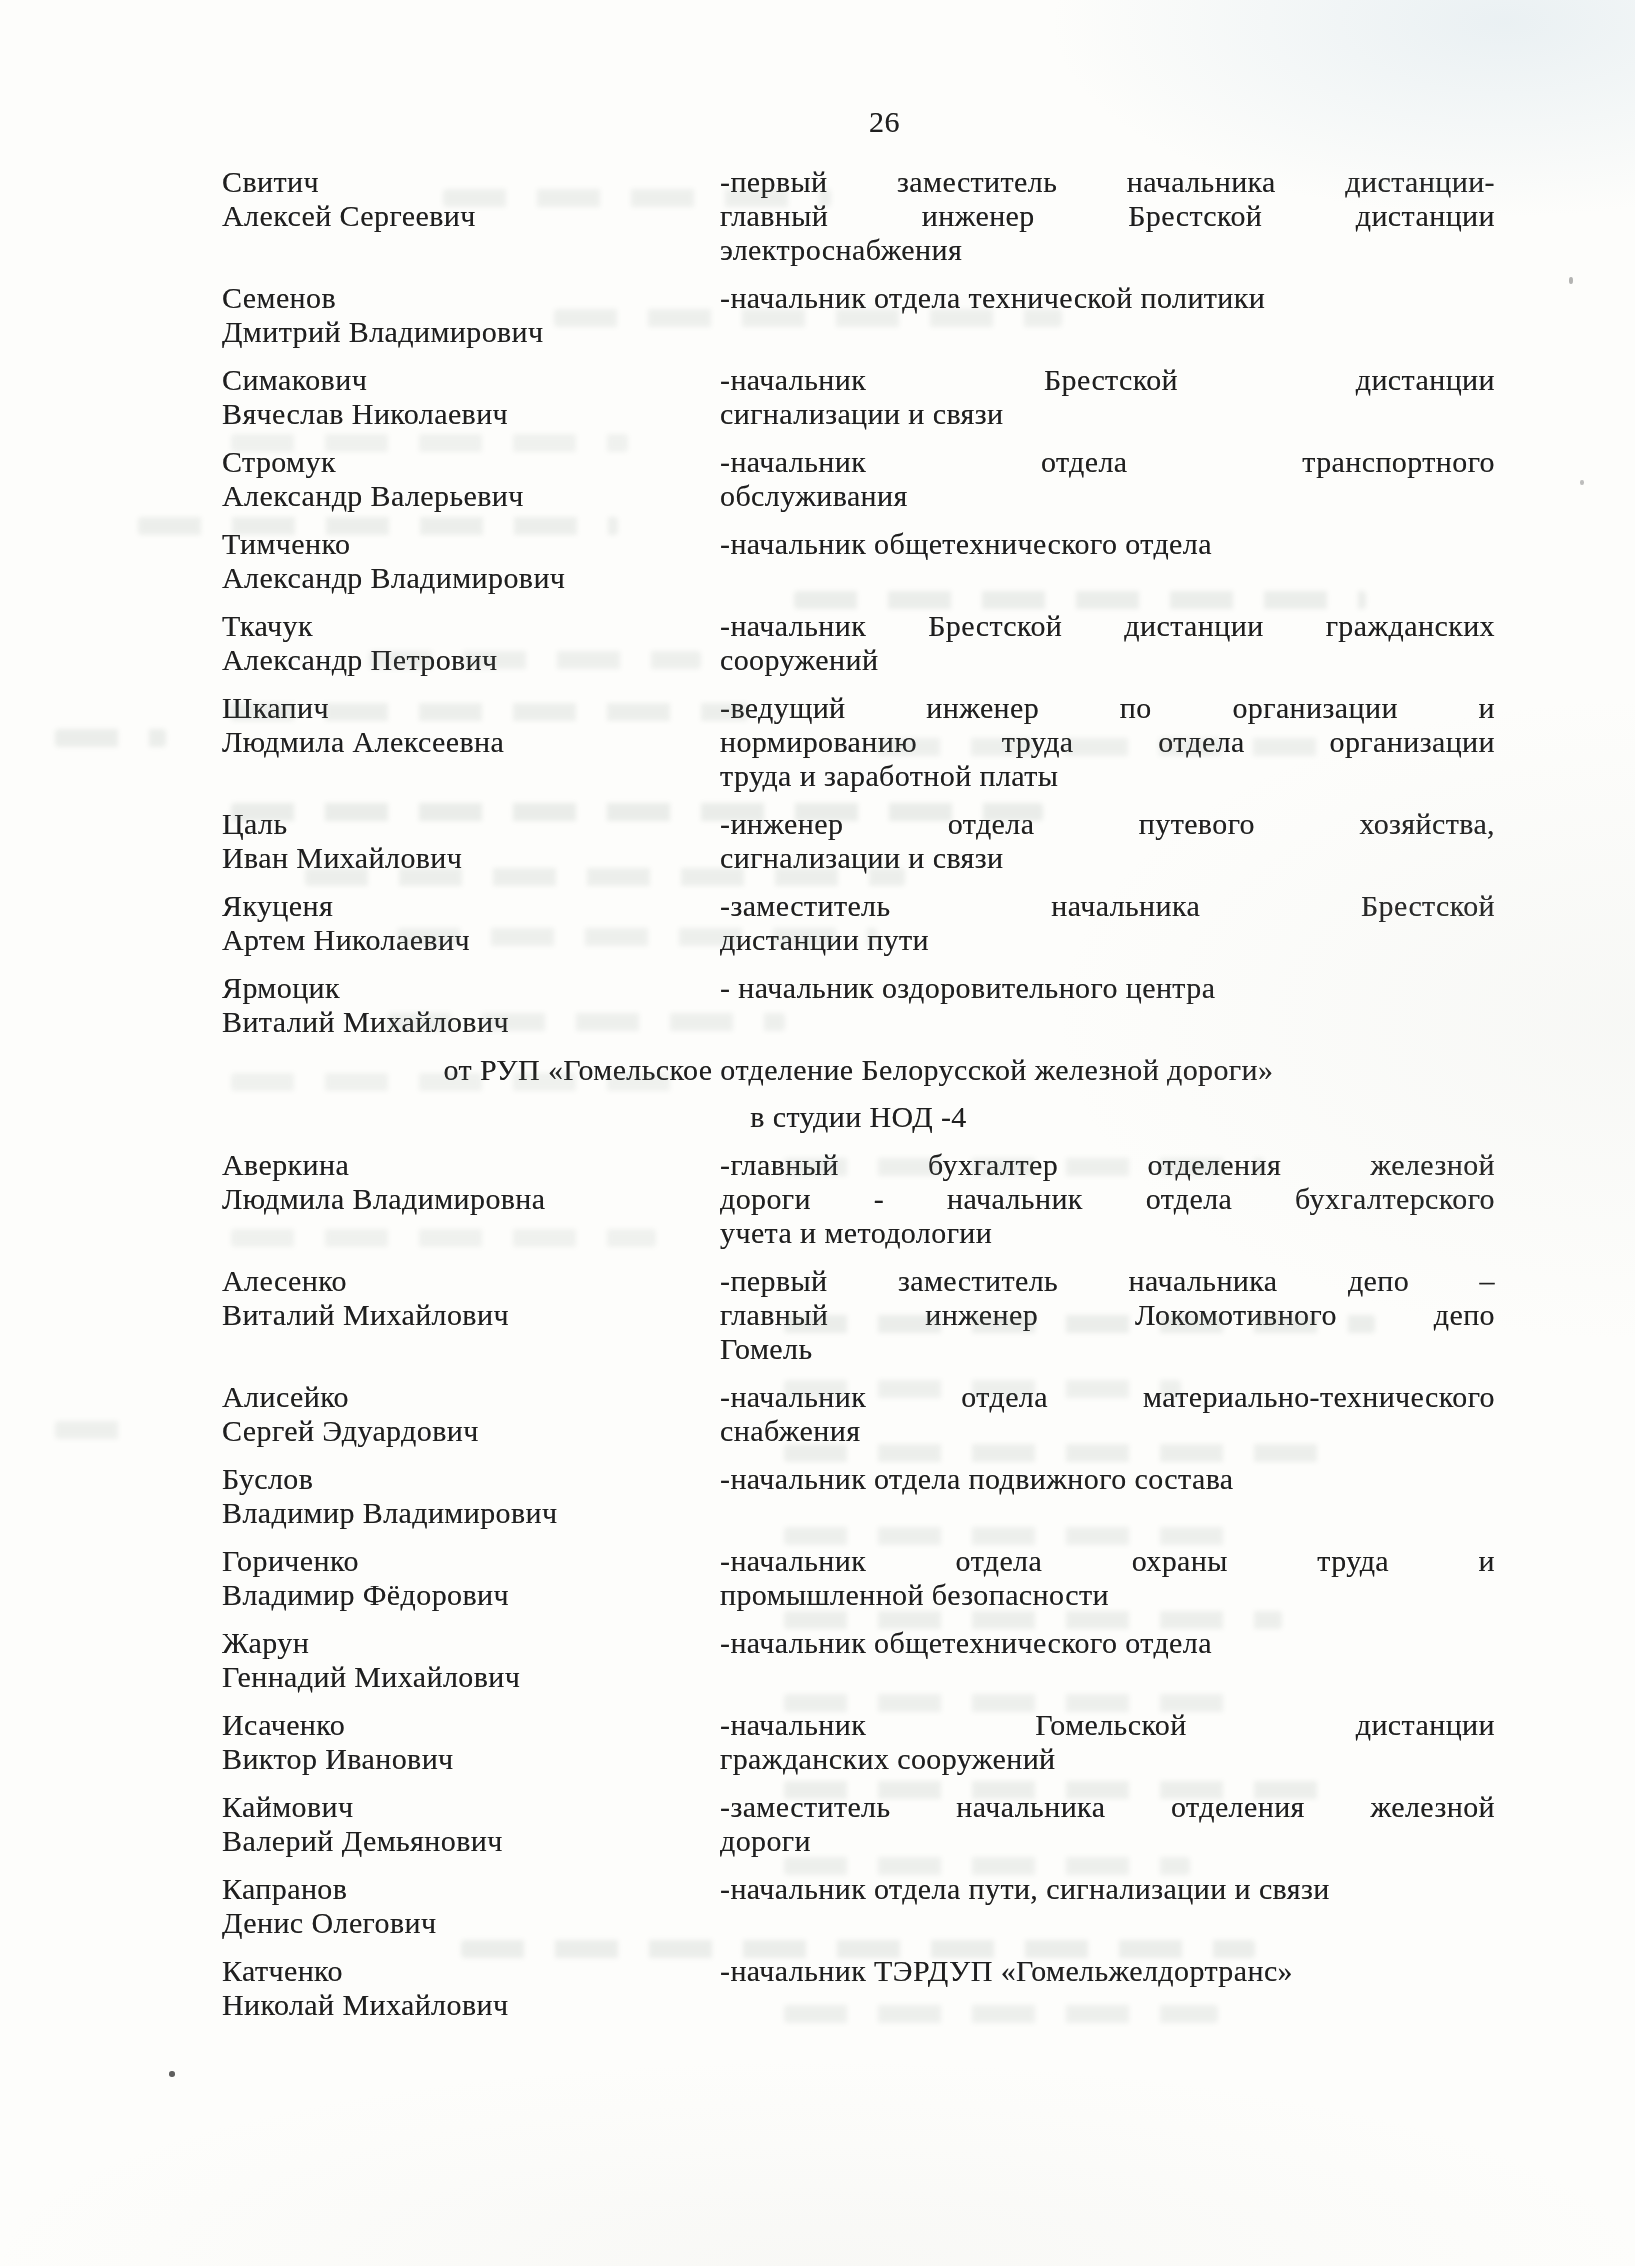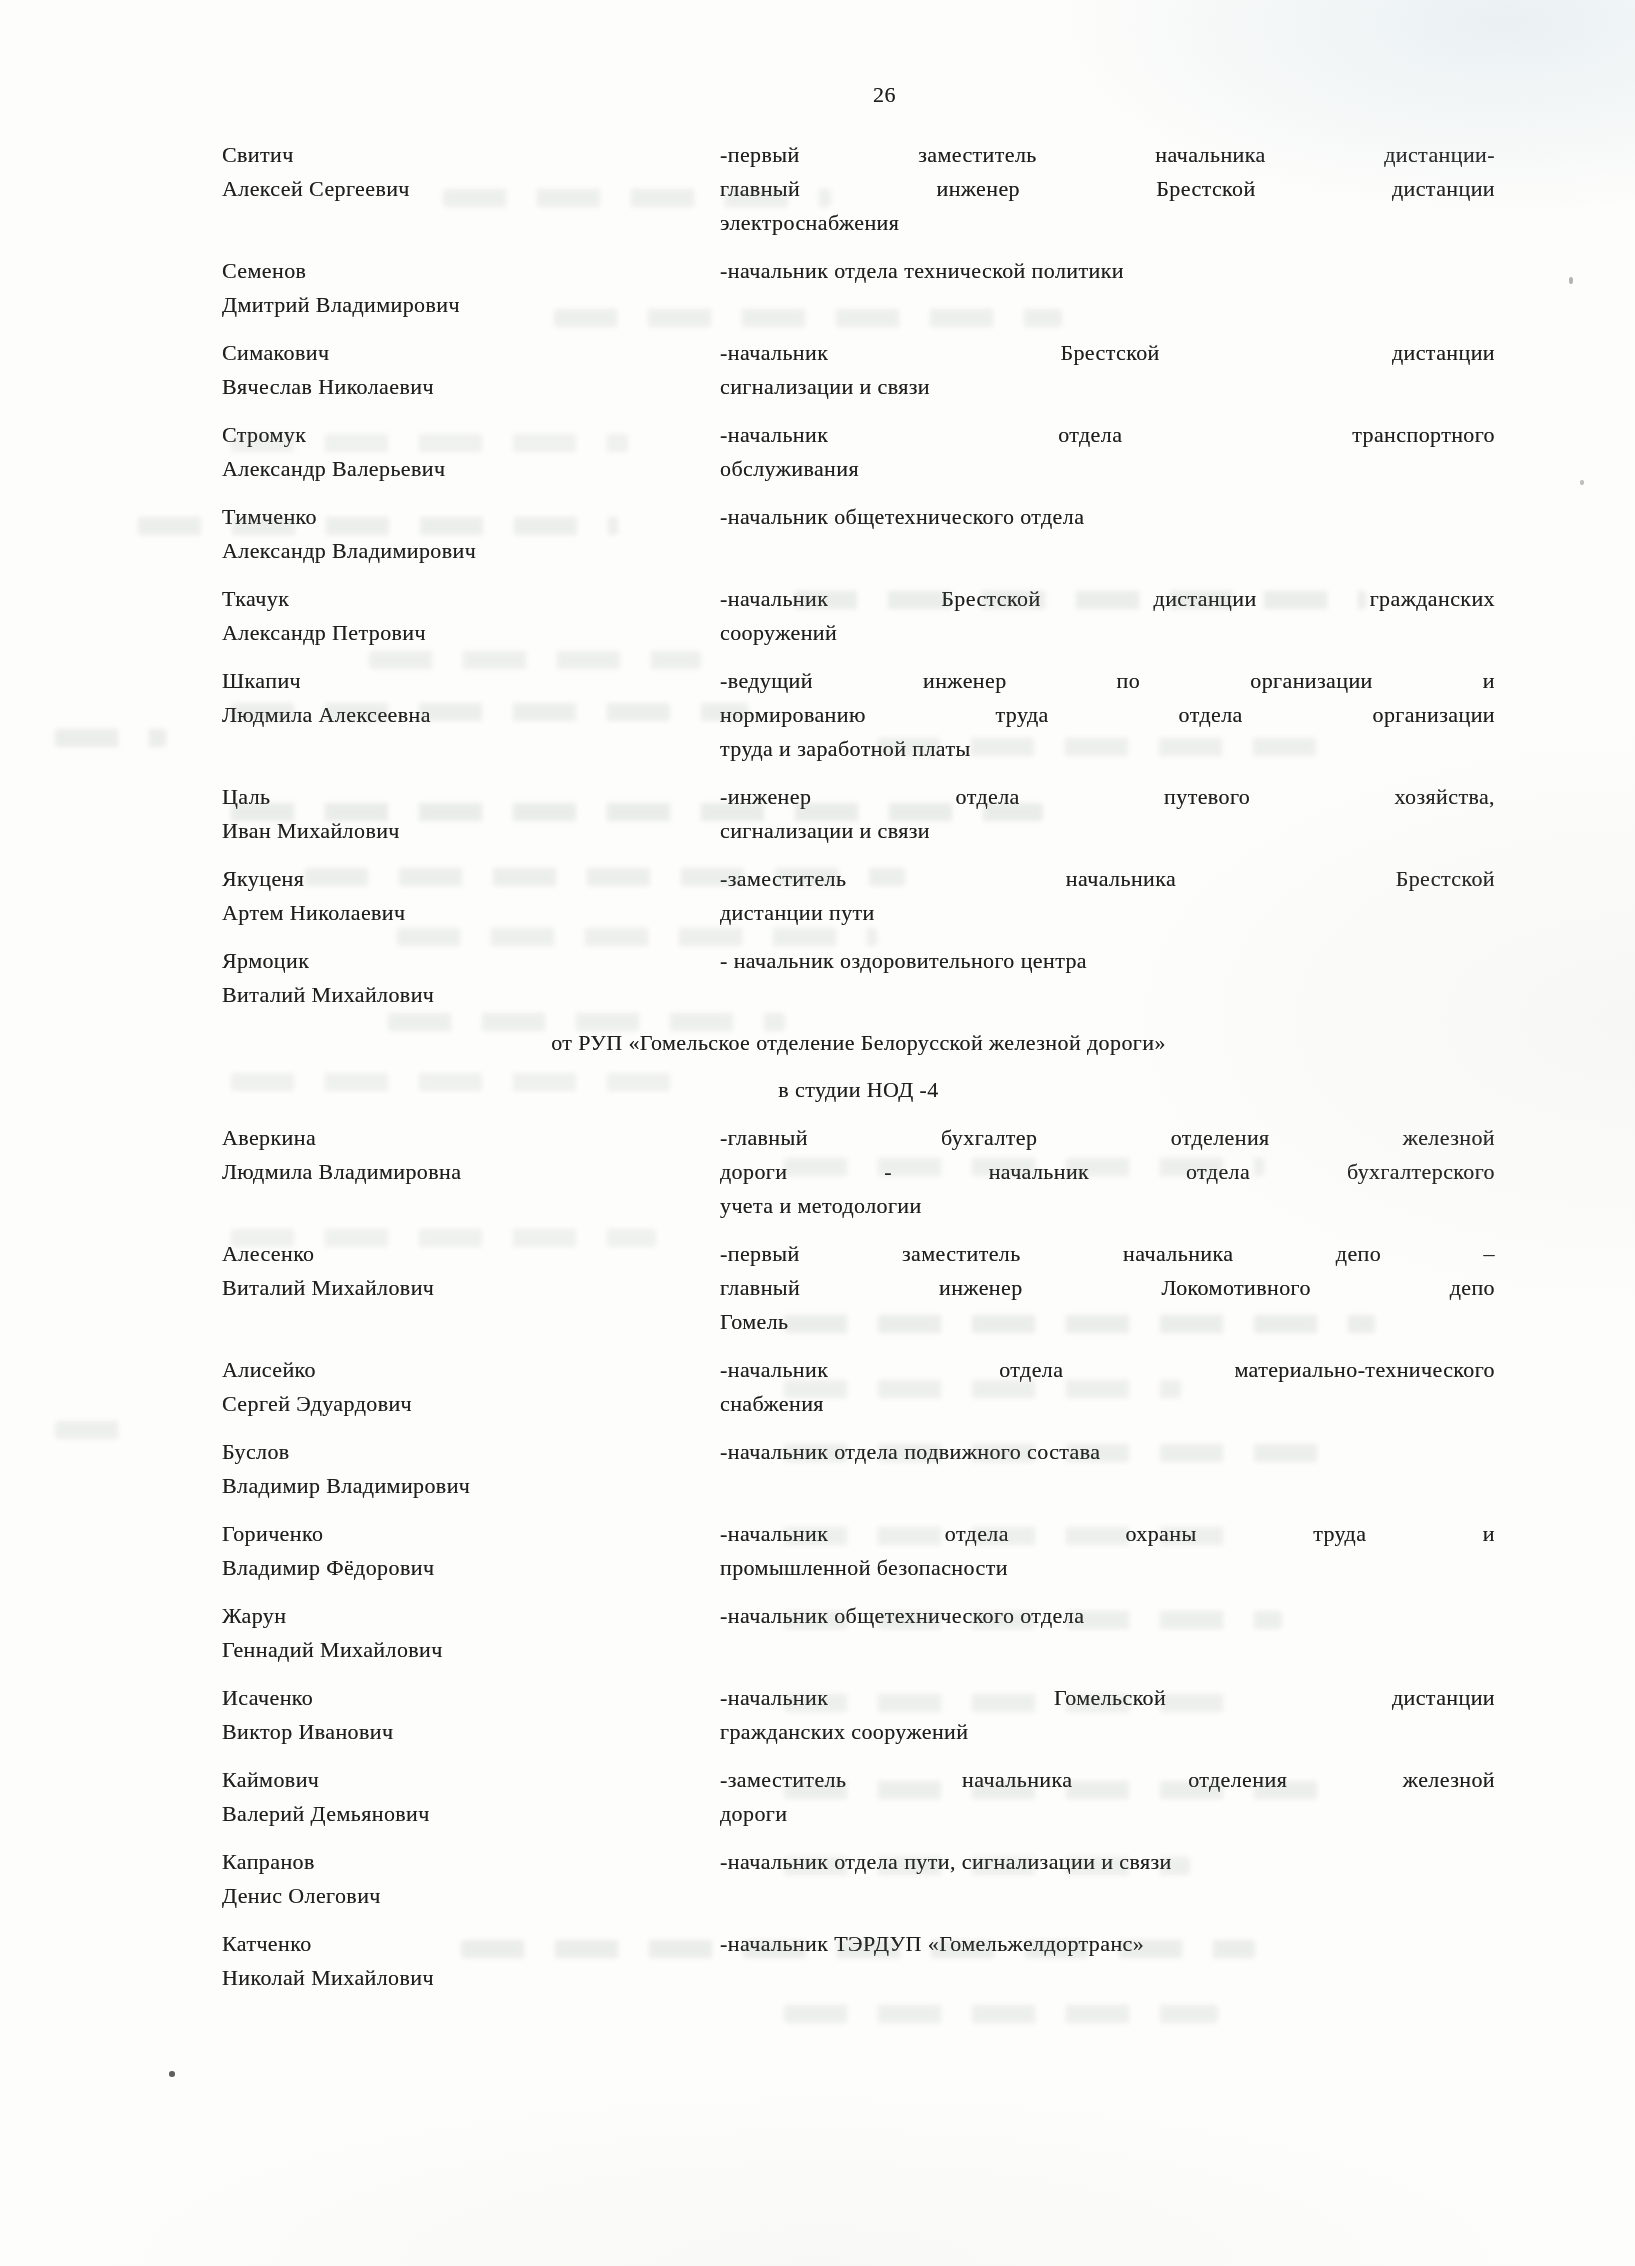--- a/index.html
+++ b/index.html
@@ -4,24 +4,24 @@
 <title>Scanned document page</title>
 <style>
   html,body{margin:0;padding:0;background:#e8e8e6;}
   .page{
     position:relative;
     width:1635px;height:2267px;
     margin:0 auto;
     background:#fdfdfb;
     overflow:hidden;
     box-sizing:border-box;
-    padding:78px 140px 0 222px;
+    padding:105px 140px 0 222px;
     font-family:"Liberation Serif","DejaVu Serif",serif;
     color:#1f1f1f;
-    font-size:22px;
+    font-size:30px;
     line-height:34px;
     letter-spacing:0.4px;
     text-shadow:0 0 0.6px rgba(25,25,25,.55);
   }
   
   .page::before{
     content:"";position:absolute;inset:0;pointer-events:none;
     background:
       radial-gradient(ellipse 646px 277px at 92% 1%, rgba(185,208,222,.28), transparent 70%),
       radial-gradient(ellipse 831px 461px at 100% 45%, rgba(205,210,205,.12), transparent 70%),

